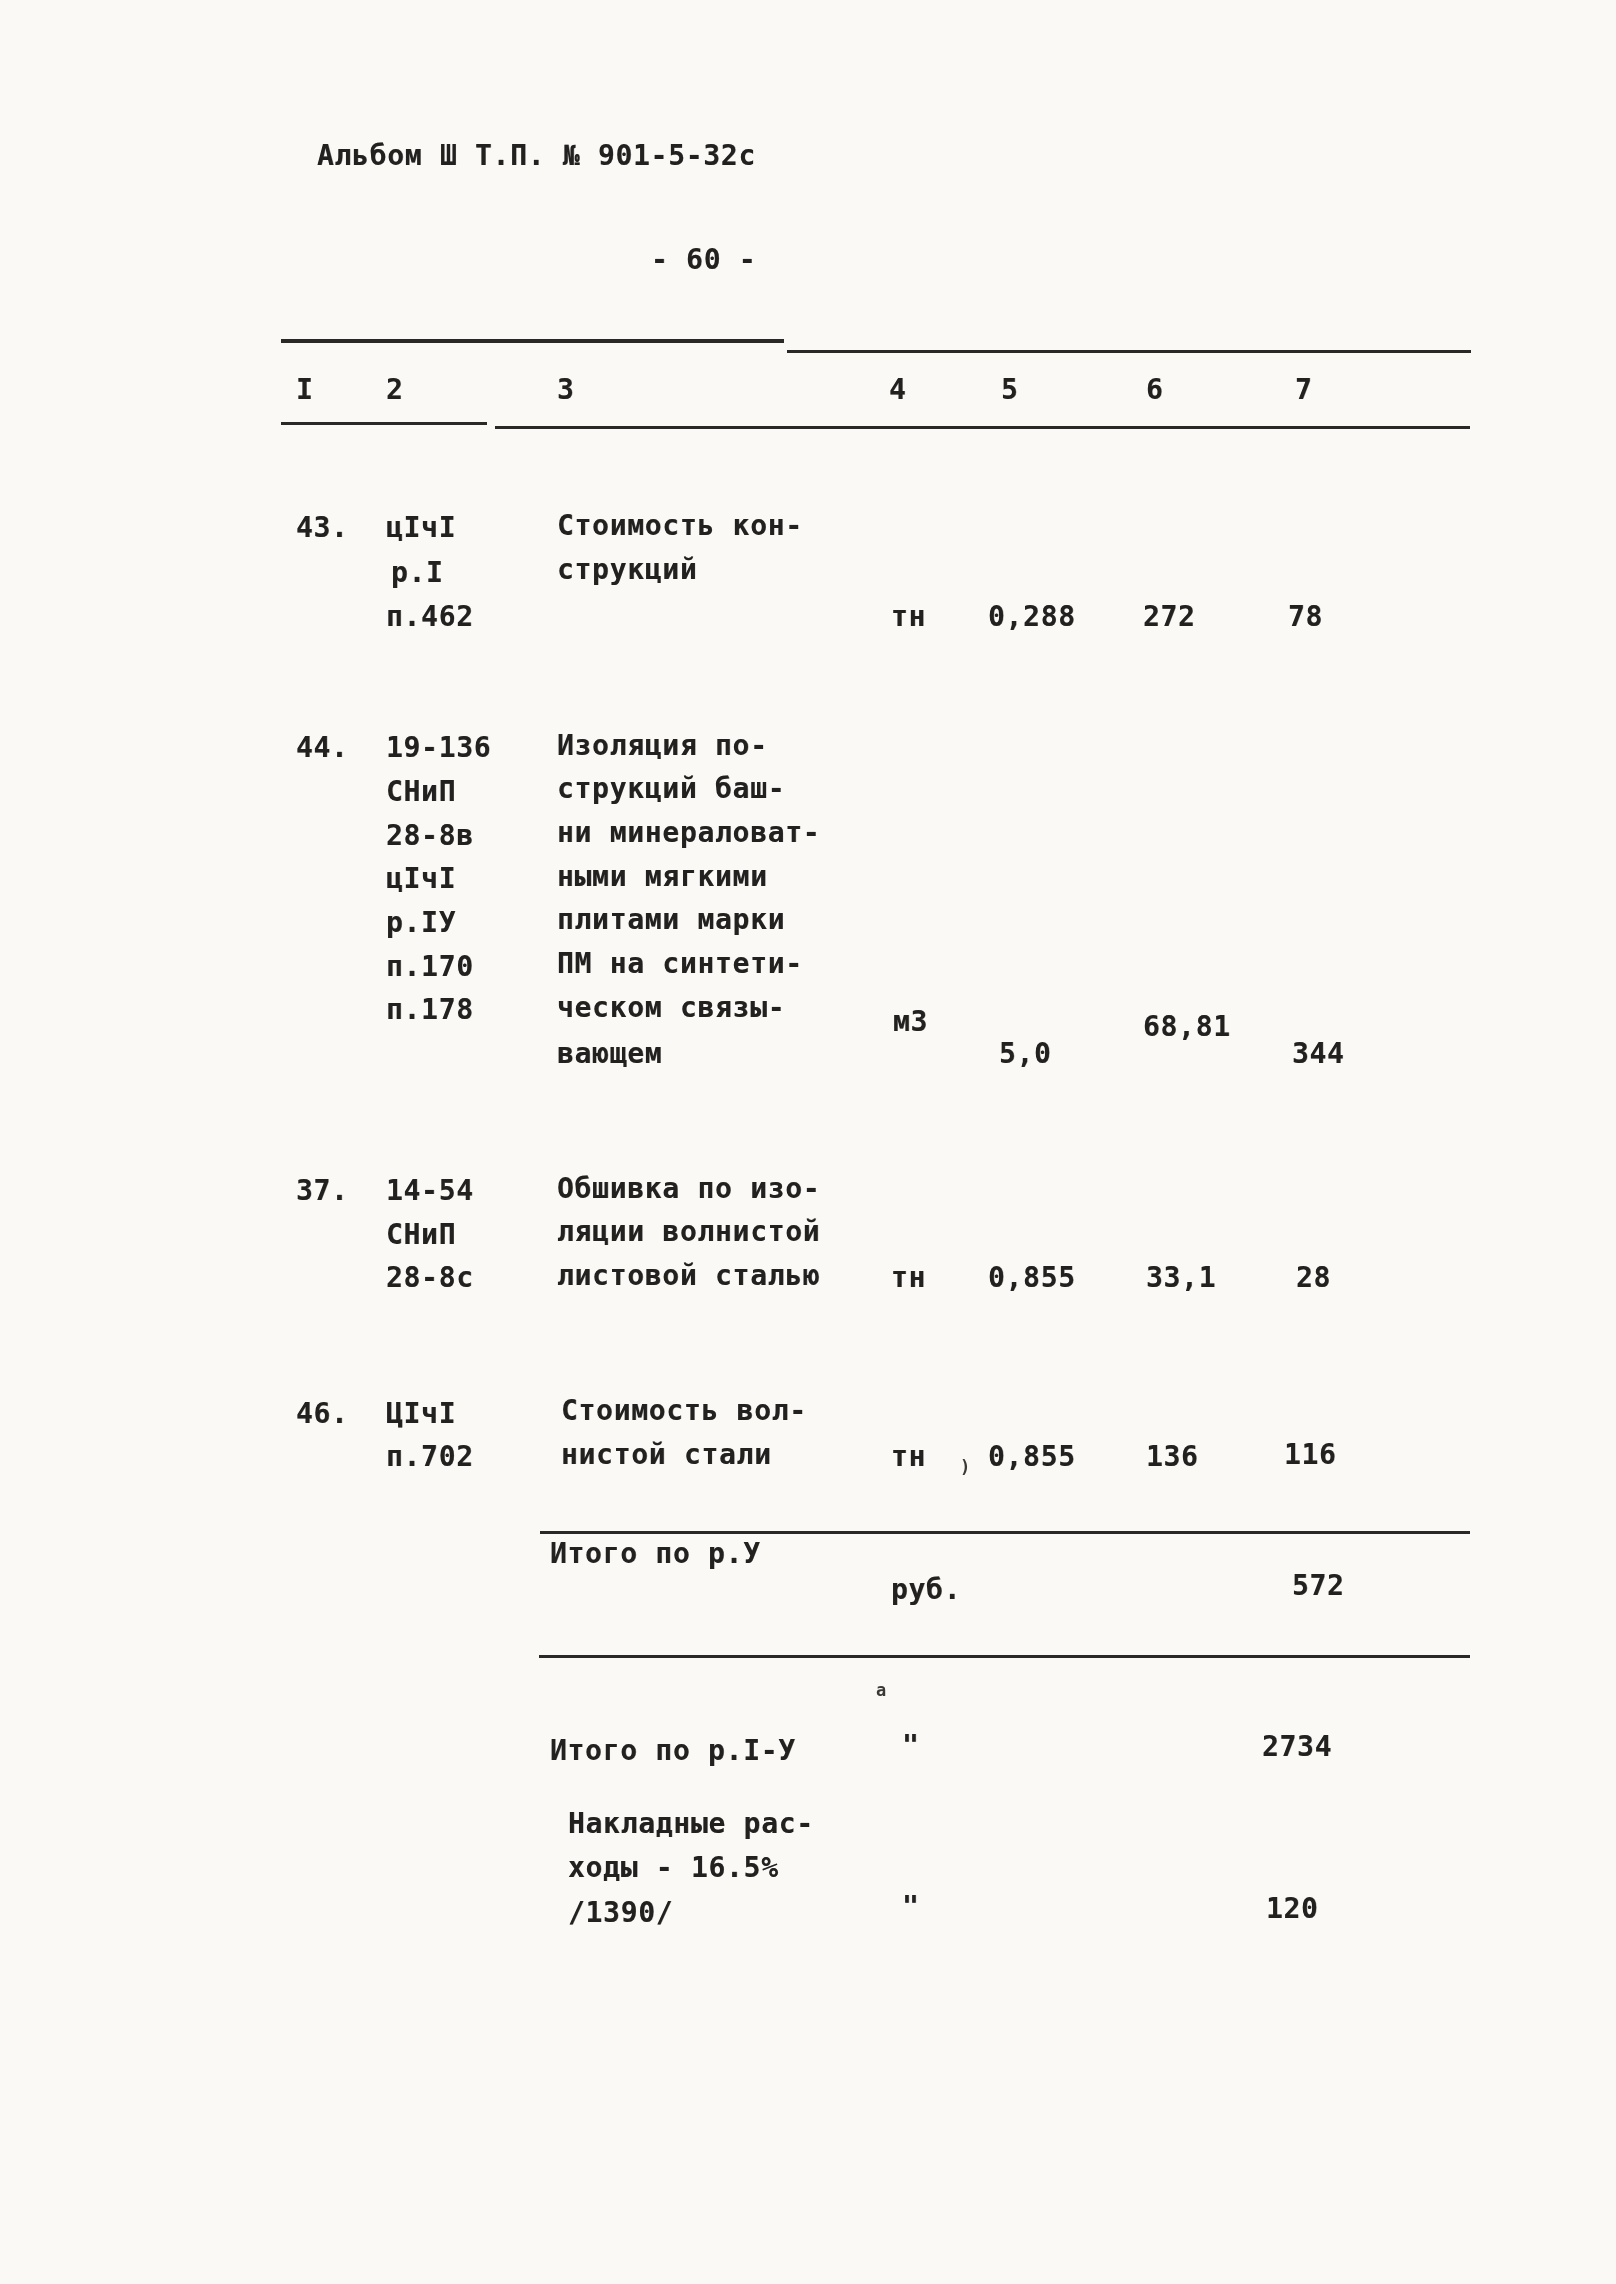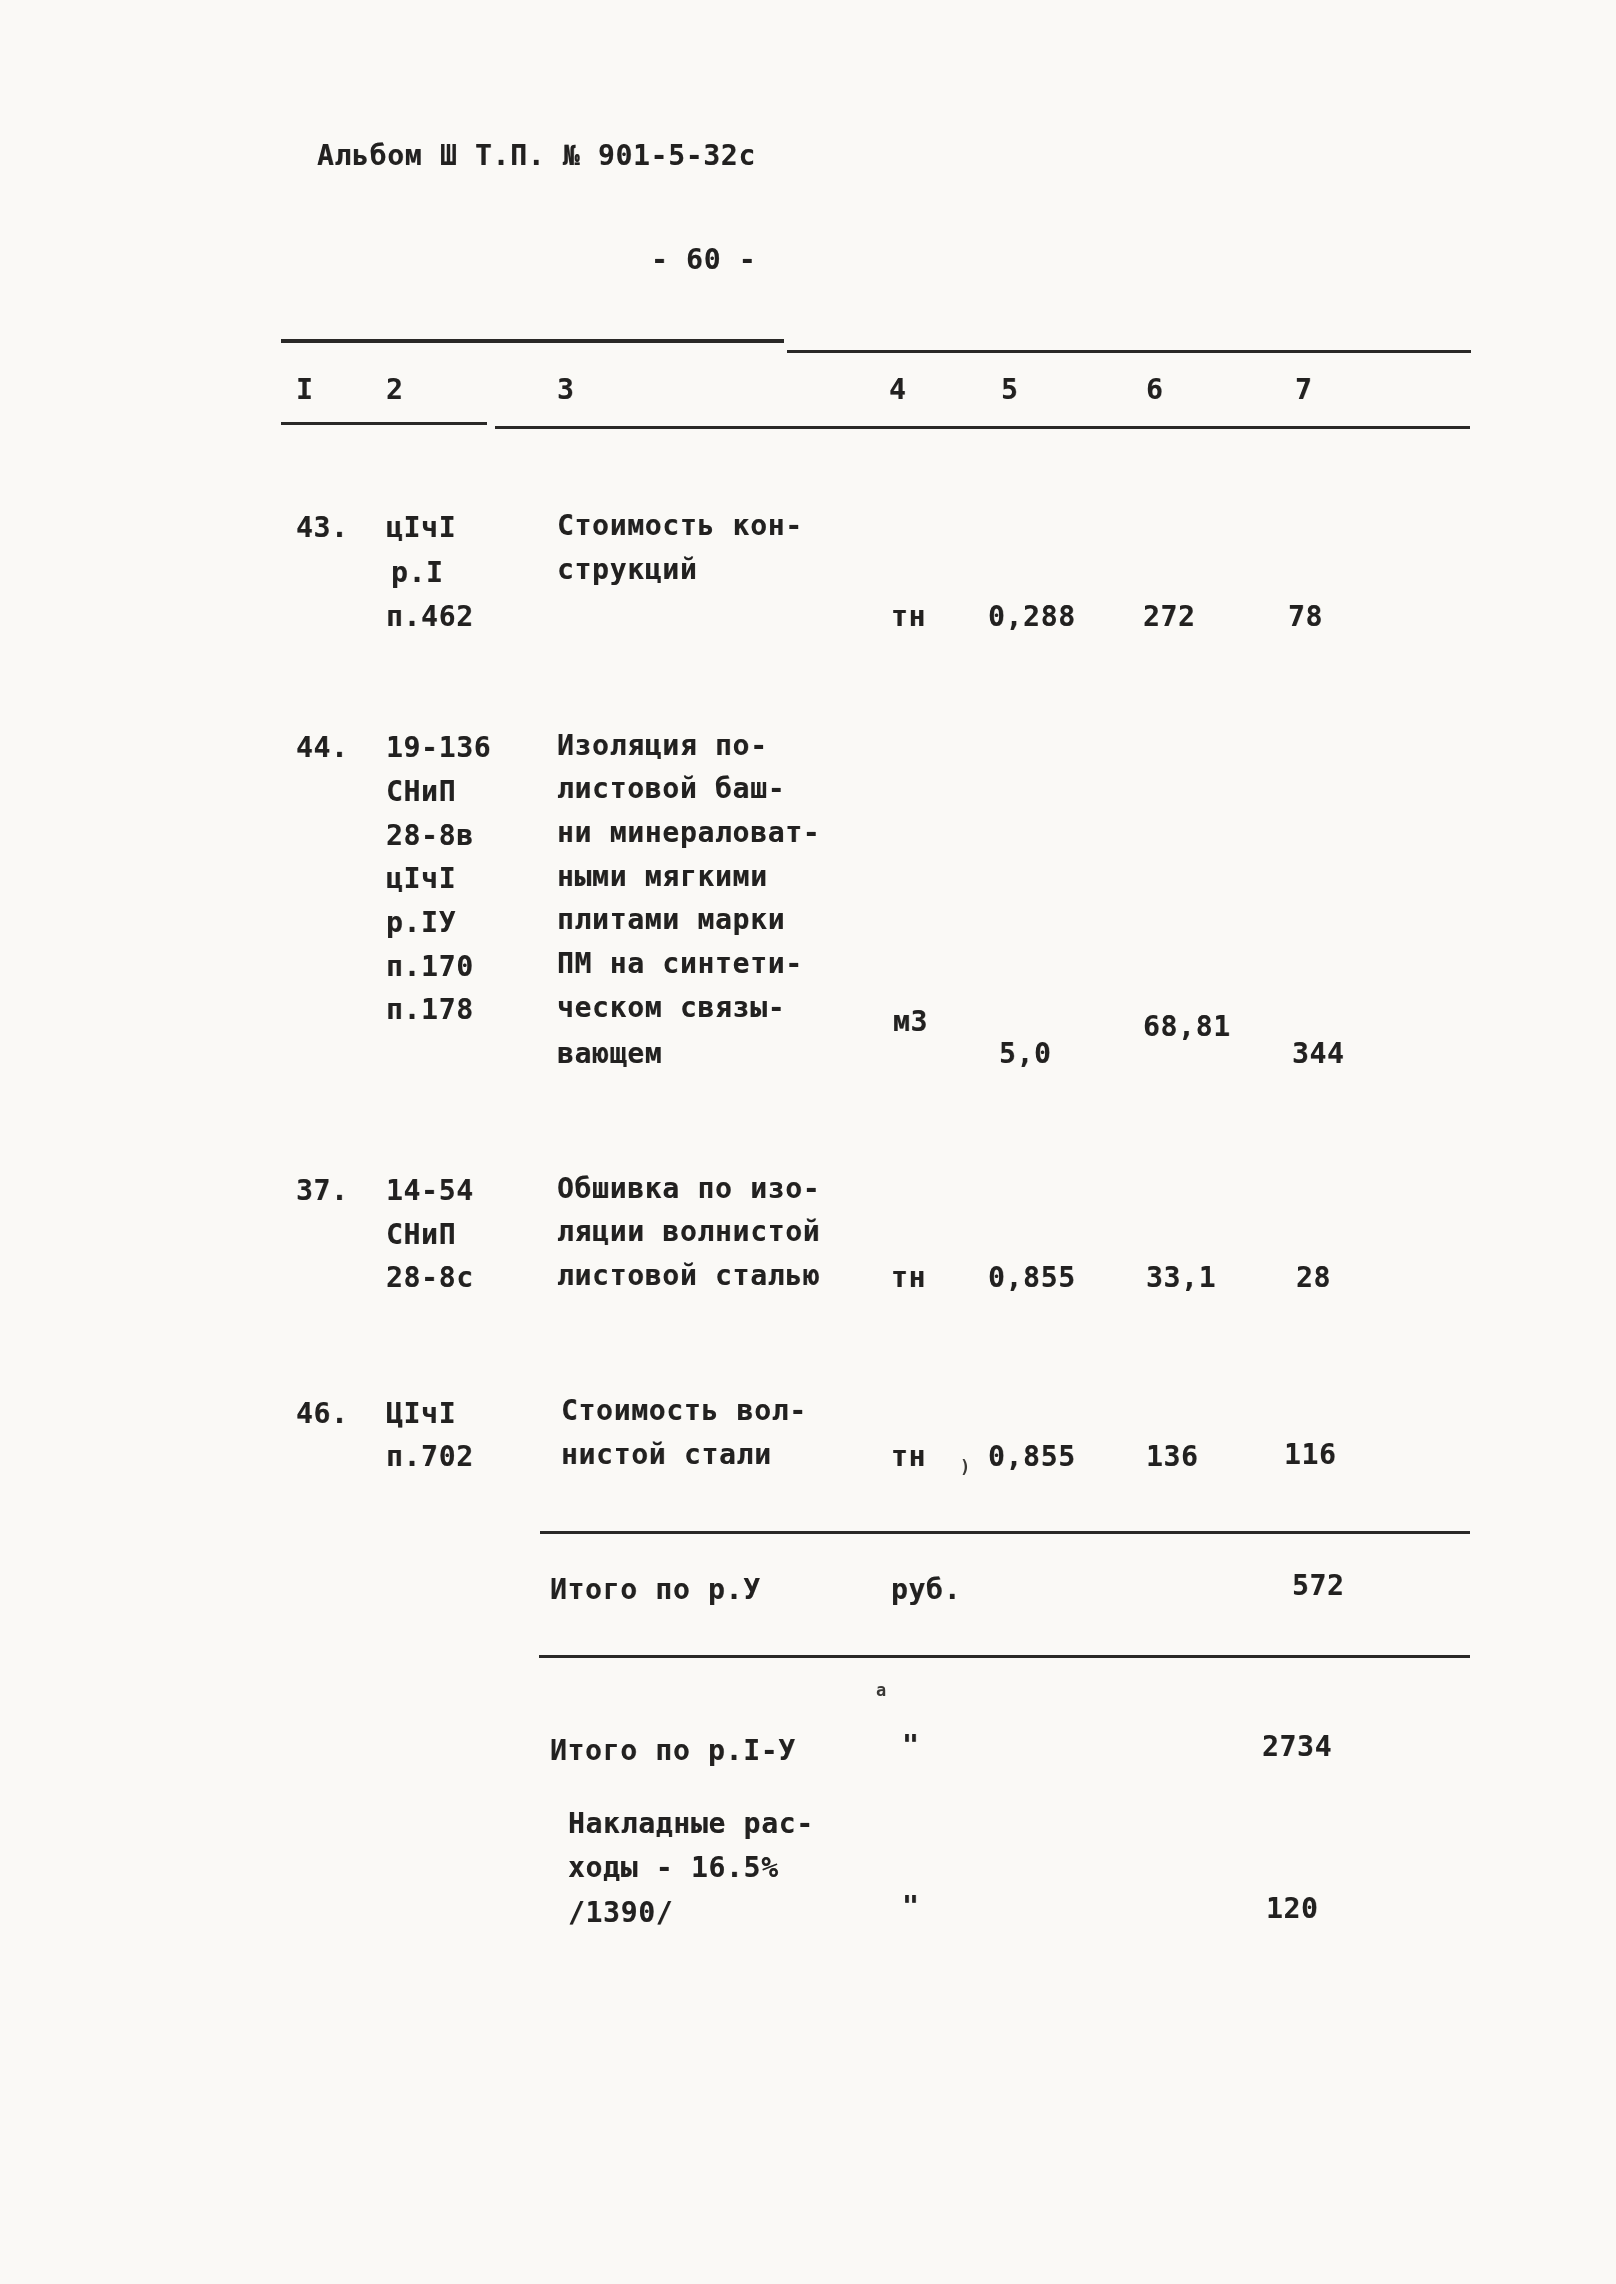--- a/index.html
+++ b/index.html
@@ -62,21 +62,21 @@
   <div class="t" style="left:386px; top:603px">п.462</div>
   <div class="t" style="left:891px; top:603px">тн</div>
   <div class="t" style="left:988px; top:603px">0,288</div>
   <div class="t" style="left:1143px; top:603px">272</div>
   <div class="t" style="left:1288px; top:603px">78</div>
 
   <div class="t" style="left:296px; top:734px">44.</div>
   <div class="t" style="left:386px; top:734px">19-136</div>
   <div class="t" style="left:557px; top:732px">Изоляция по-</div>
   <div class="t" style="left:386px; top:778px">СНиП</div>
-  <div class="t" style="left:557px; top:775px">листовой баш-</div>
+  <div class="t" style="left:557px; top:775px">струкций баш-</div>
   <div class="t" style="left:386px; top:822px">28-8в</div>
   <div class="t" style="left:557px; top:819px">ни минераловат-</div>
   <div class="t" style="left:386px; top:865px">цIчI</div>
   <div class="t" style="left:557px; top:863px">ными мягкими</div>
   <div class="t" style="left:386px; top:909px">р.IУ</div>
   <div class="t" style="left:557px; top:906px">плитами марки</div>
   <div class="t" style="left:386px; top:953px">п.170</div>
   <div class="t" style="left:557px; top:950px">ПМ на синтети-</div>
   <div class="t" style="left:386px; top:996px">п.178</div>
   <div class="t" style="left:557px; top:994px">ческом связы-</div>
@@ -103,21 +103,21 @@
   <div class="t" style="left:561px; top:1397px">Стоимость вол-</div>
   <div class="t" style="left:386px; top:1443px">п.702</div>
   <div class="t" style="left:561px; top:1441px">нистой стали</div>
   <div class="t" style="left:891px; top:1443px">тн</div>
   <div class="artifact" style="left:960px; top:1457px">)</div>
   <div class="t" style="left:988px; top:1443px">0,855</div>
   <div class="t" style="left:1146px; top:1443px">136</div>
   <div class="t" style="left:1284px; top:1441px">116</div>
 
   <div class="rule" style="left:540px; top:1531px; width:930px; height:3.3px"></div>
-  <div class="t" style="left:550px; top:1576px">Итого по р.У</div>
+  <div class="t" style="left:550px; top:1540px">Итого по р.У</div>
   <div class="t" style="left:891px; top:1576px">руб.</div>
   <div class="t" style="left:1292px; top:1572px">572</div>
   <div class="rule" style="left:539px; top:1655px; width:931px; height:2.6px"></div>
   <div class="artifact" style="left:876px; top:1680px">а</div>
 
   <div class="t" style="left:550px; top:1737px">Итого по р.I-У</div>
   <div class="t" style="left:902px; top:1732px">"</div>
   <div class="t" style="left:1262px; top:1733px">2734</div>
 
   <div class="t" style="left:568px; top:1810px">Накладные рас-</div>

